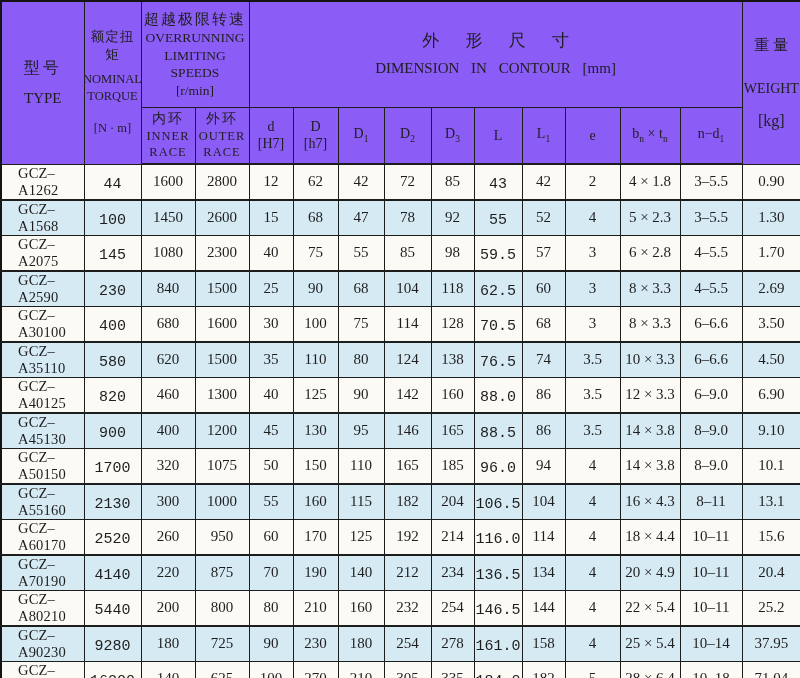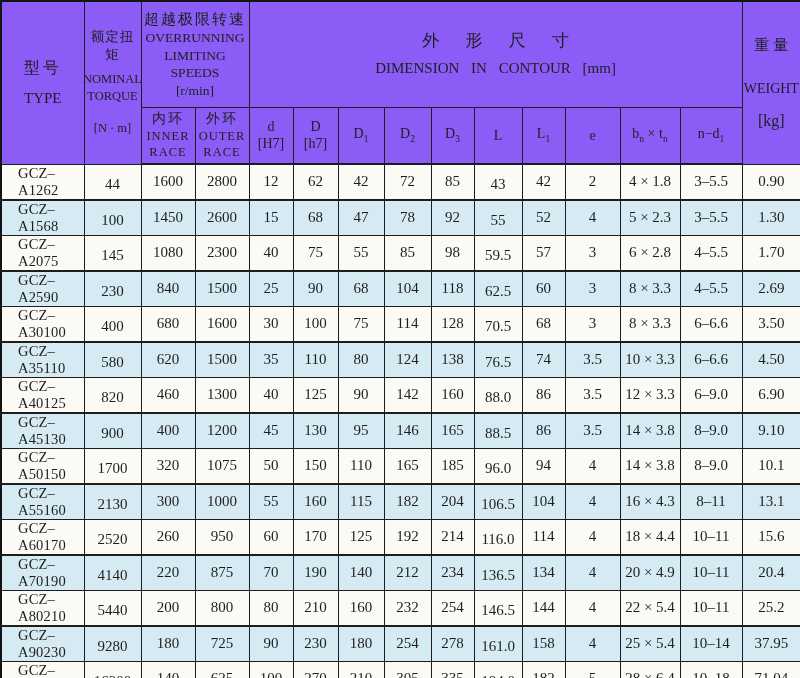--- a/index.html
+++ b/index.html
@@ -14,21 +14,21 @@
   }
   th, td { border:1px solid #1d1d1d; padding:0; overflow:hidden; }
   thead th { background:#8b5cf6; font-weight:400; vertical-align:middle; text-align:center; }
   thead tr.main { height:106px; }
   thead tr.sub  { height:57px; }
   thead tr.sub th { border-bottom-width:2px; }
   tbody tr { height:32px; }
   tbody td { font-size:15px; text-align:center; vertical-align:middle; background:#fbfaf5; }
   tbody tr.alt td { background:#d6eaf4; border-top-width:2px; }
   tbody td.type { text-align:left; padding-left:16px; font-size:14.5px; letter-spacing:0.2px; }
-  tbody td.low { padding-top:6px; }
+  tbody td.low { padding-top:6px;font-family:Liberation Mono, monospace; }
 
   .stack { display:flex; flex-direction:column; align-items:center; justify-content:center; height:100%; }
   .h-zh { font-size:16px; letter-spacing:3px; line-height:1.2; }
   .h-en { font-size:14px; line-height:1.2; }
   .type-head .h-zh { margin-bottom:12px;text-align:right; }
   .torque-head div { font-size:12.5px; line-height:1.35; }
   .torque-head .h-zh { font-size:13.5px; letter-spacing:1px; margin-bottom:6px; }
   .torque-head .unit { margin-top:16px; }
   .speeds-head .h-zh { font-size:15px; letter-spacing:2px; line-height:1.35; }
   .speeds-head .h-en { font-size:13.5px; line-height:1.3; }

